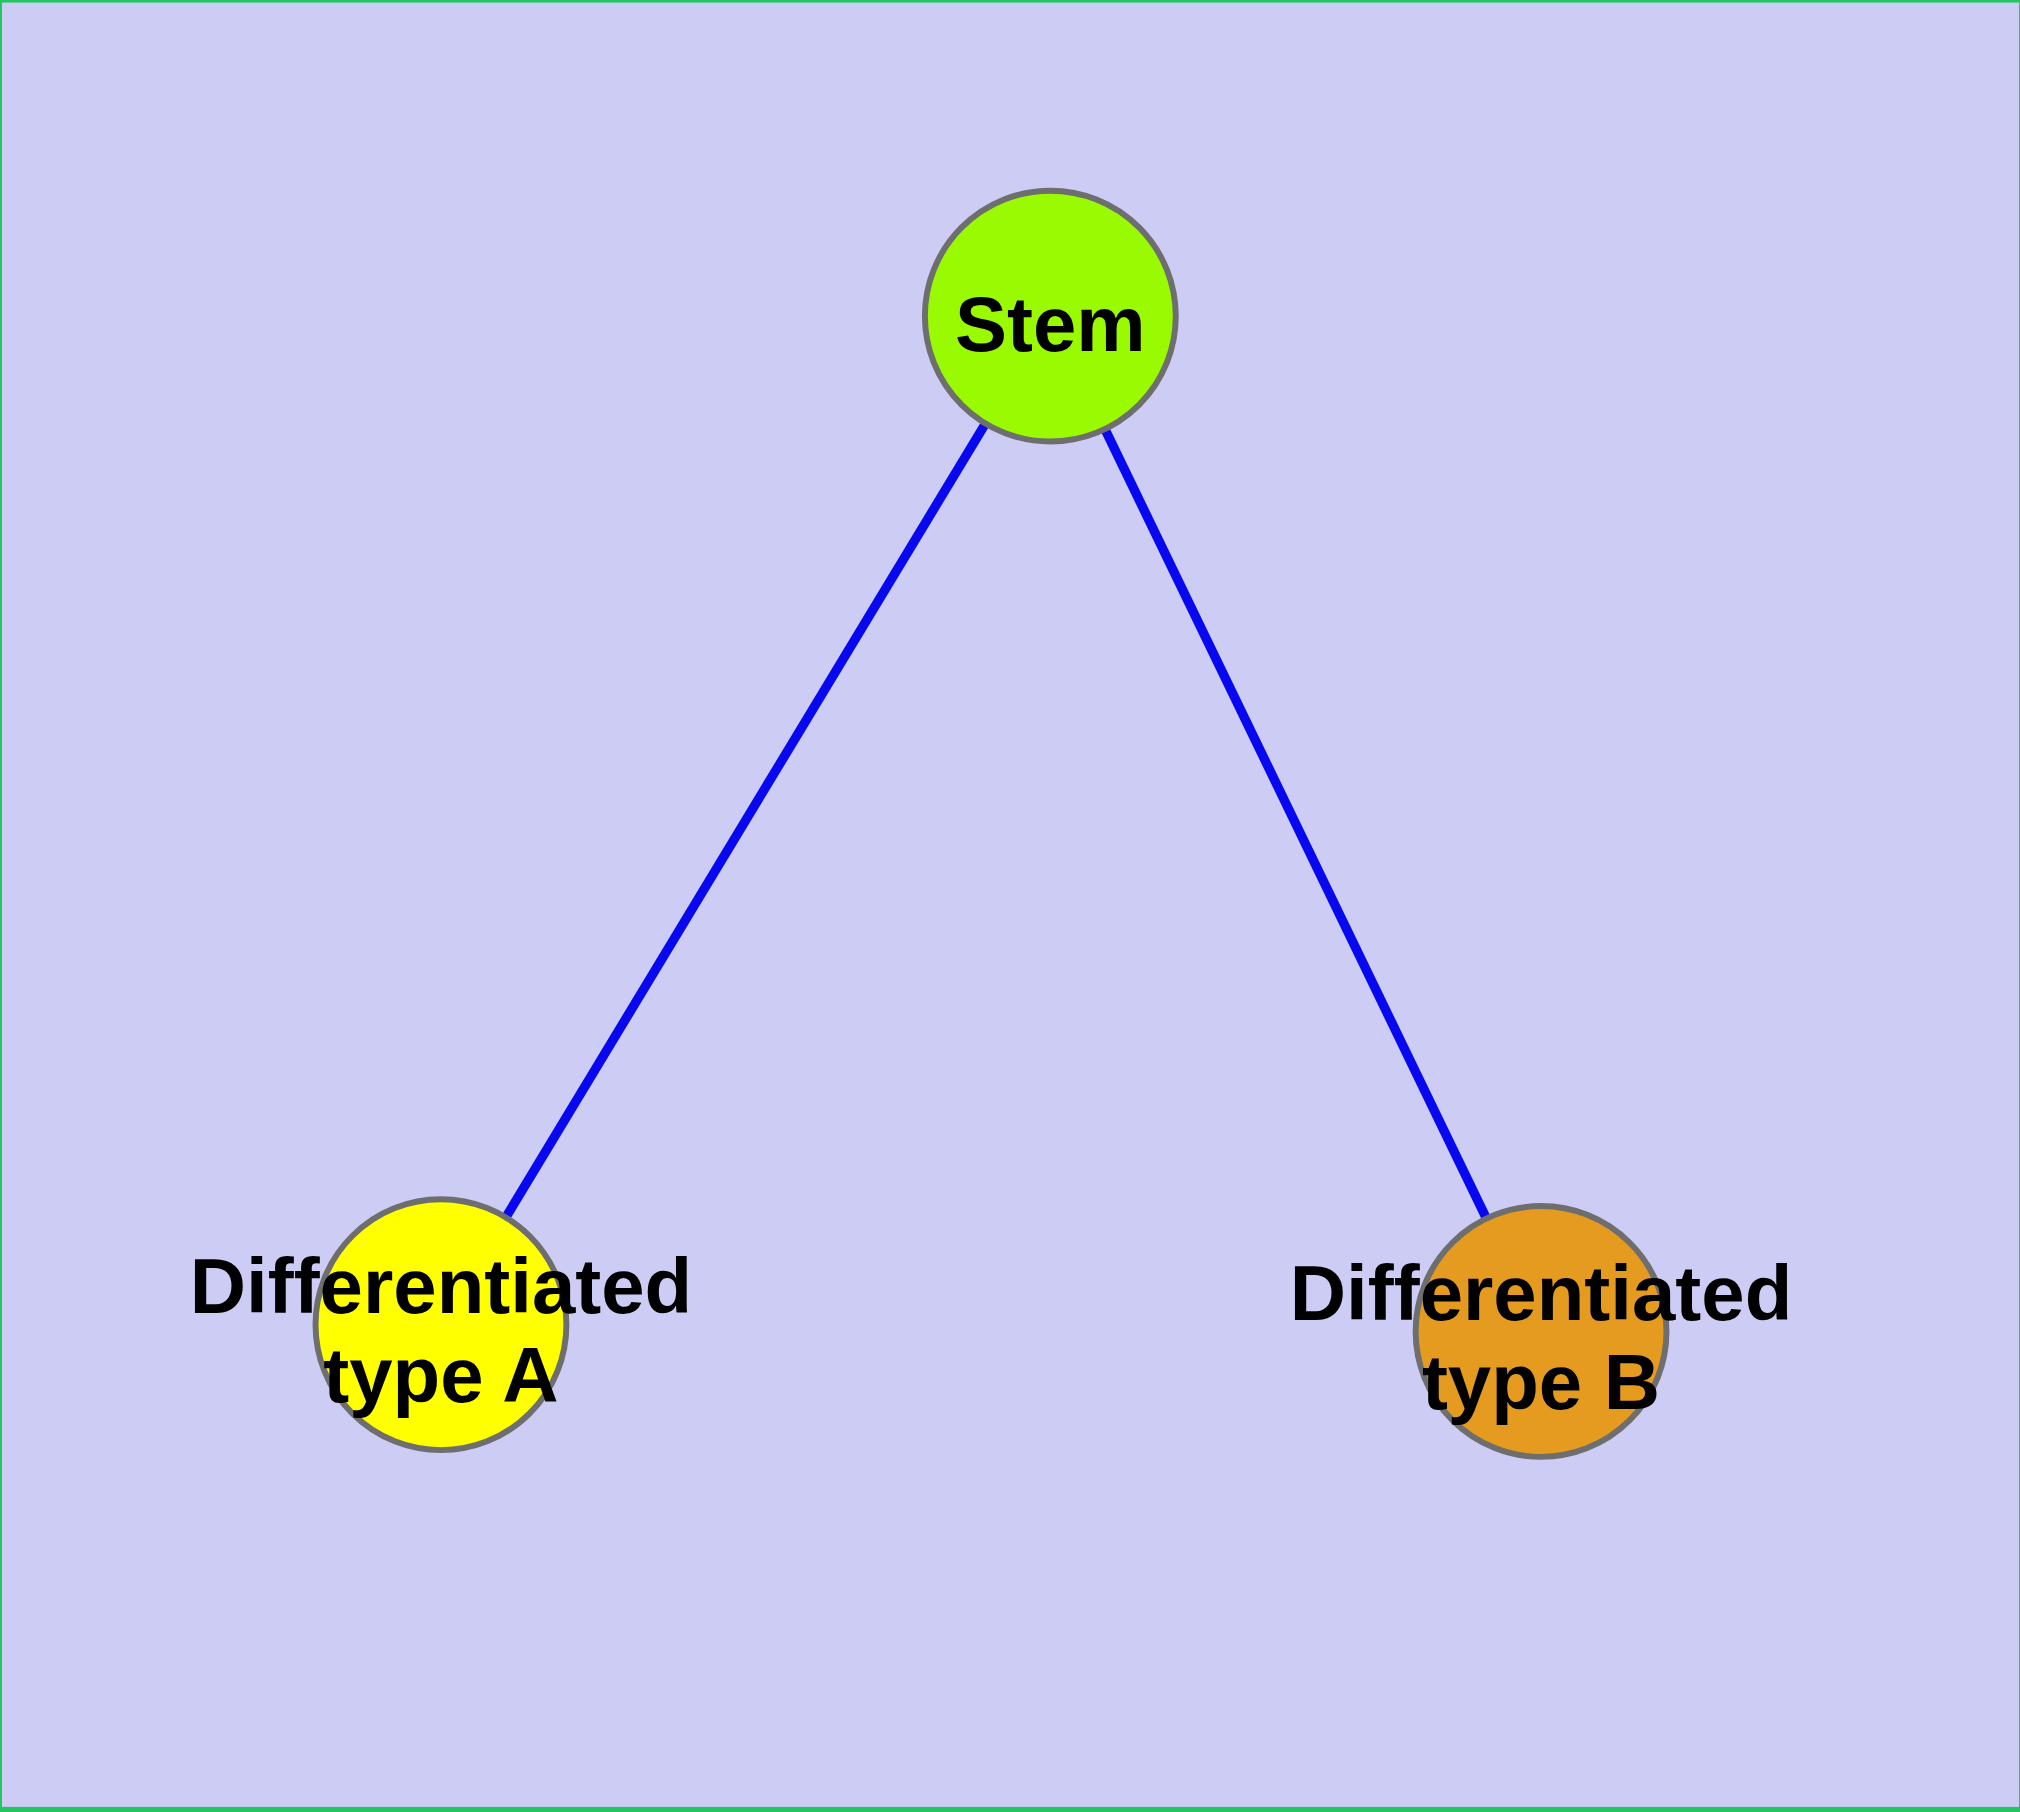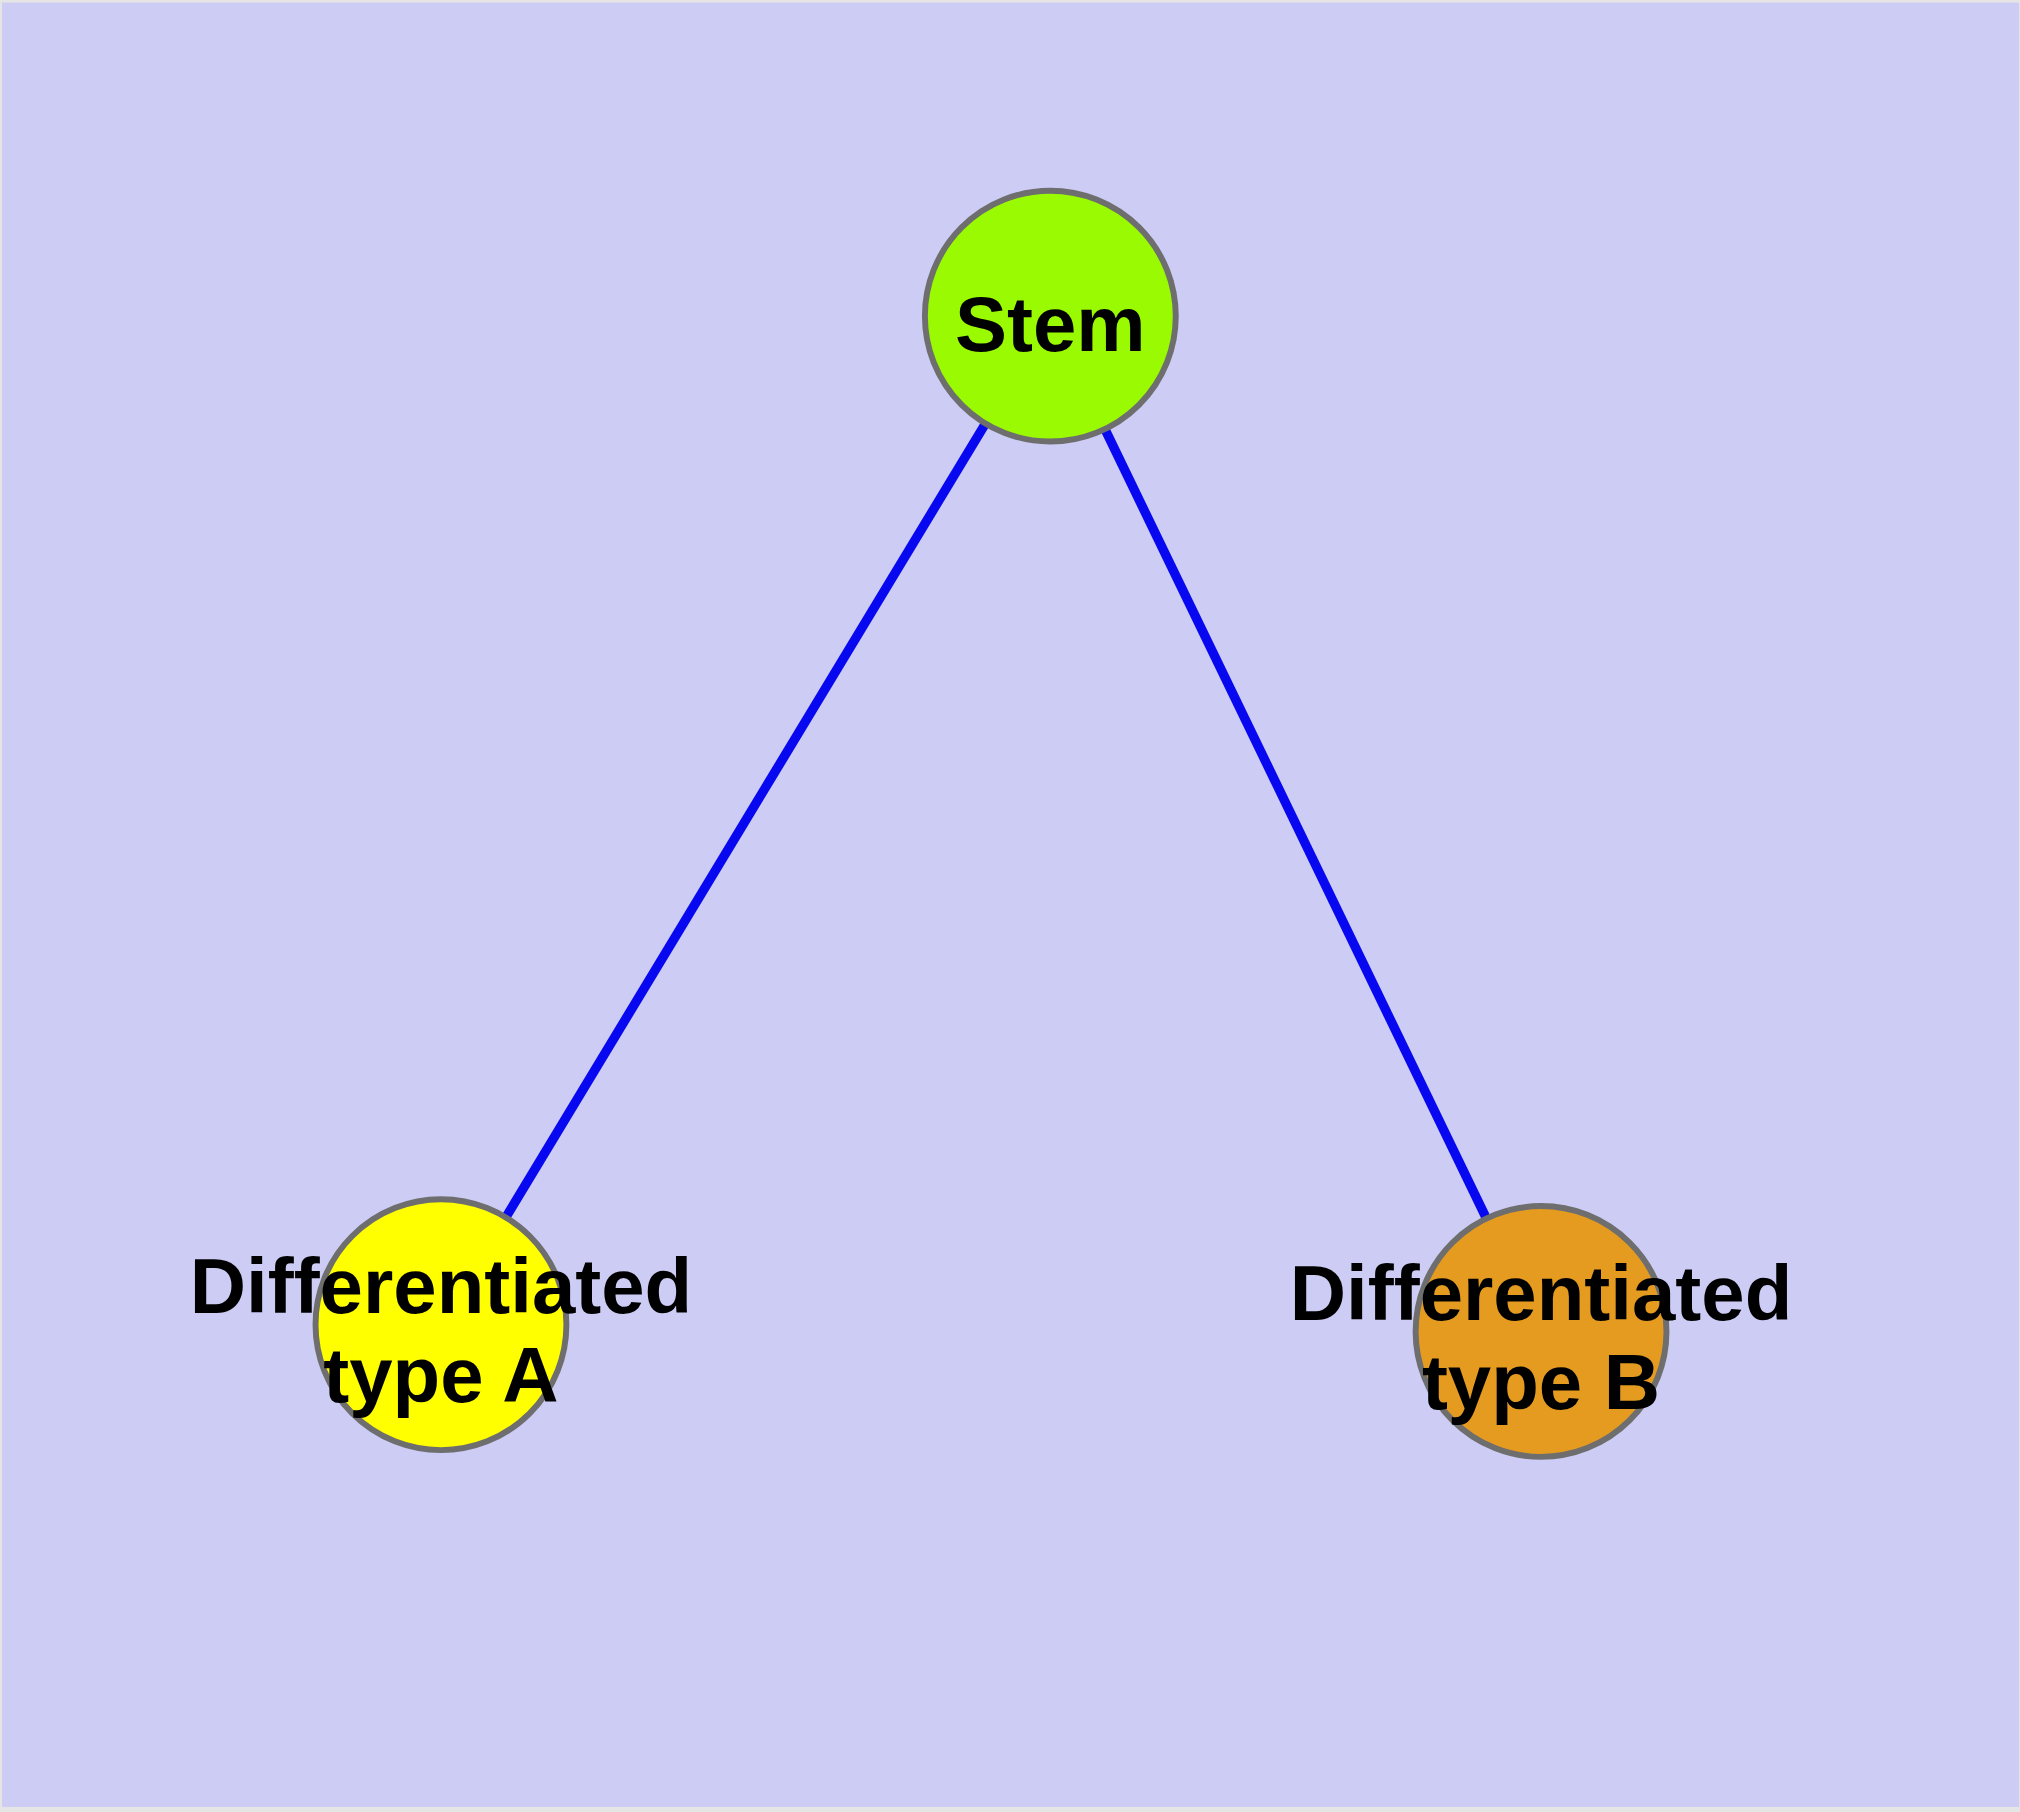--- a/index.html
+++ b/index.html
@@ -7,21 +7,21 @@
     padding: 0;
     background: #ffffff;
     width: 2021px;
     height: 1812px;
     overflow: hidden;
   }
   .stage {
     position: relative;
     width: 2021px;
     height: 1812px;
-    background: #e5e5e5;
+    background: #22c55e;
   }
   svg.graph {
     position: absolute;
     left: 0;
     top: 0;
     display: block;
   }
   .node-label {
     font-family: "Liberation Sans", "DejaVu Sans", sans-serif;
     font-weight: 700;

